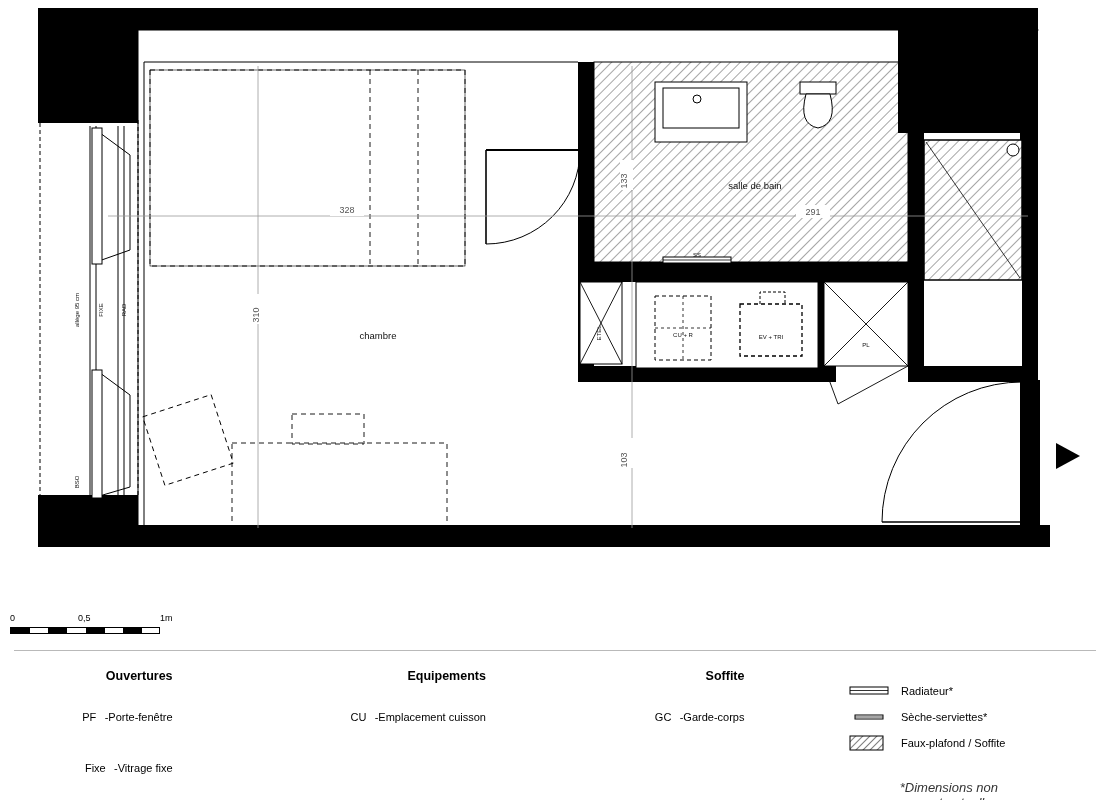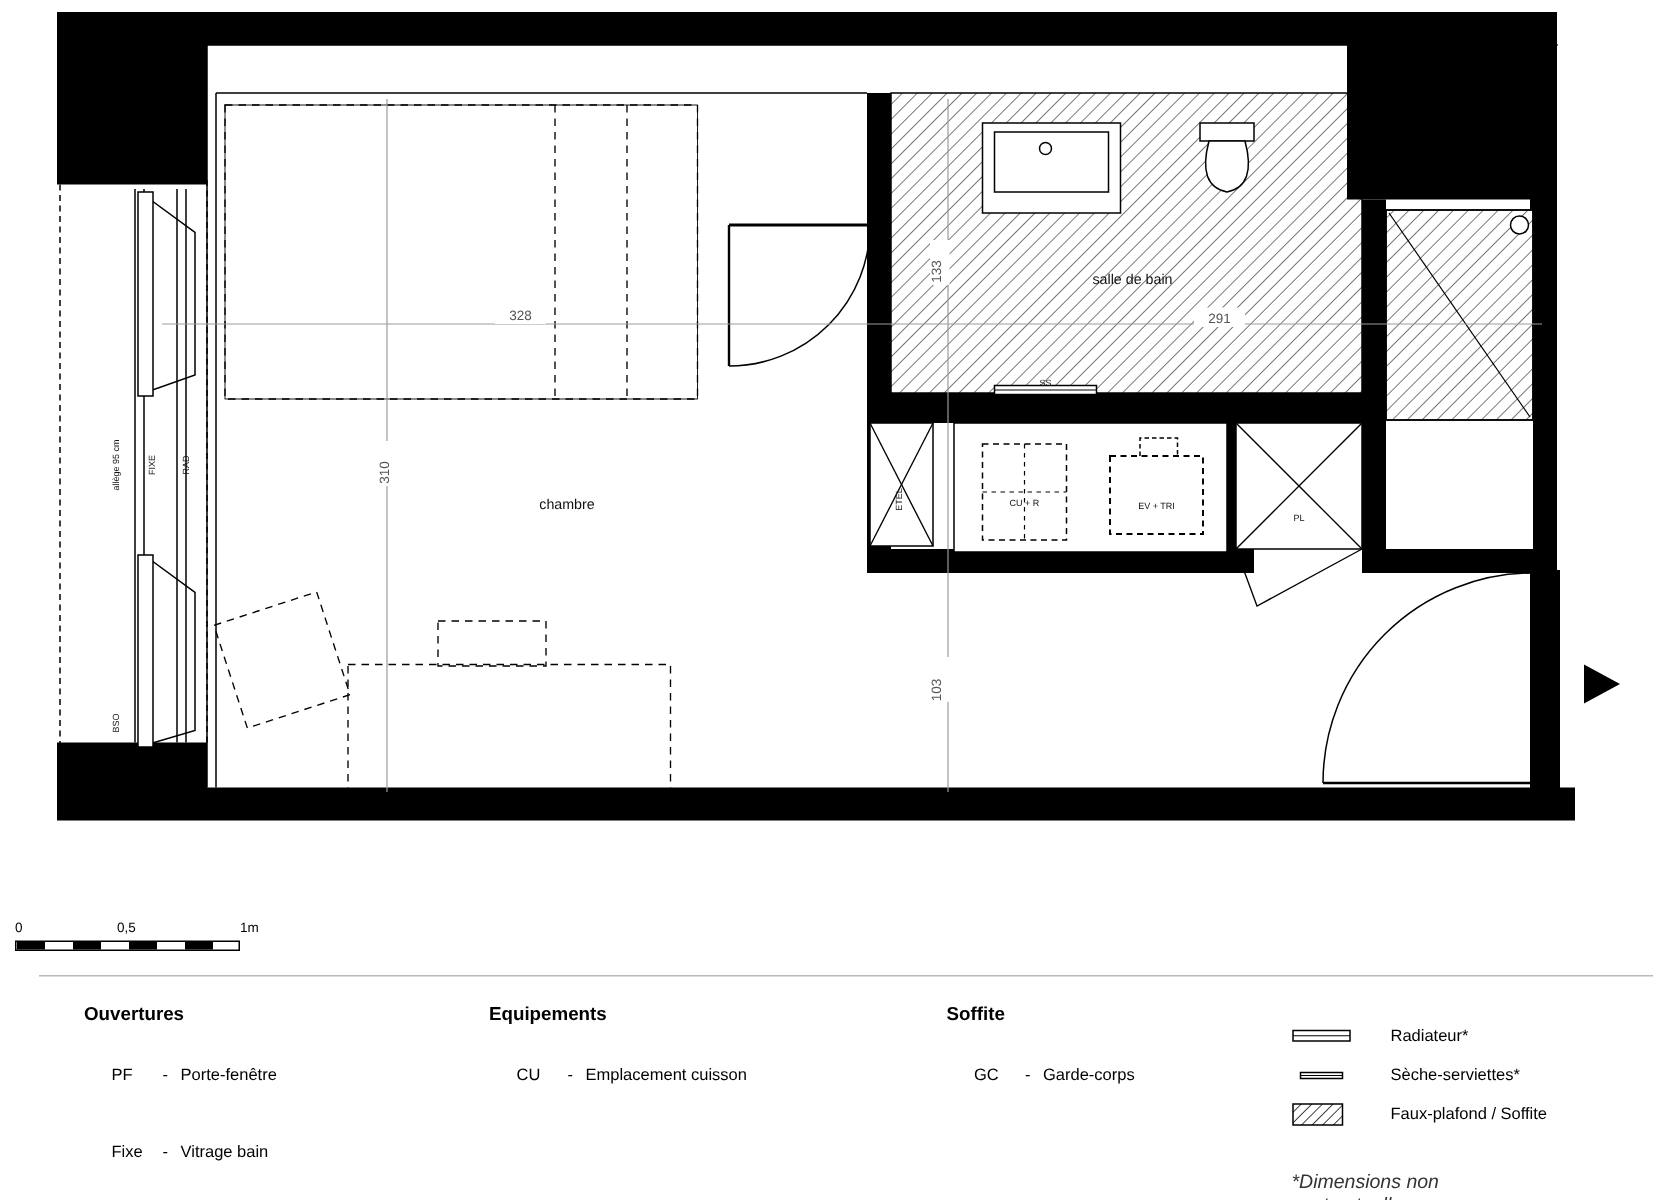--- a/index.html
+++ b/index.html
@@ -1,28 +1,28 @@
 <!DOCTYPE html>
 <html><head>
 <meta charset="utf-8">
 <style>
   html,body{margin:0;padding:0;background:#ffffff;}
   body{width:1102px;height:800px;font-family:"Liberation Sans",sans-serif;color:#000;position:relative;overflow:hidden;}
   #plan{position:absolute;left:0;top:0;width:1102px;height:800px;}
-  .legend{position:absolute;left:16px;top:650px;width:994px;height:150px;}
+  .legend{position:absolute;left:4px;top:650px;width:994px;height:150px;text-align:right;}
   .legend-sep{position:absolute;left:10px;top:0;width:1082px;height:1px;background:#b9b9b9;}
   .lg-col{position:absolute;font-size:11px;line-height:17px;}
   .lg-title{font-weight:bold;font-size:12.5px;margin-bottom:7px;}
   .lg-row{white-space:pre;}
   .lg-code{display:inline-block;width:34px;}
   .lg-dash{display:inline-block;width:12px;}
   .sym-col{position:absolute;left:845px;top:28px;font-size:11px;}
   .sym-row{display:flex;align-items:center;height:26px;}
   .sym-art{width:40px;height:16px;margin-right:12px;position:relative;flex:0 0 40px;}
-  .sym-label{white-space:nowrap;margin-left:14px;}
+  .sym-label{white-space:nowrap;}
   .footnote{position:absolute;left:845px;top:130px;font-size:13px;font-style:italic;color:#333;}
   .scalebar{position:absolute;left:10px;top:613px;width:170px;height:30px;font-size:9px;}
   .sb-ticks{position:relative;height:12px;}
   .sb-t{position:absolute;top:0;}
   .sb-bar{position:absolute;top:14px;left:0;width:150px;height:7px;border:1px solid #000;box-sizing:border-box;background:
      repeating-linear-gradient(90deg,#000 0 18.75px,#fff 18.75px 37.5px);}
   text{font-family:"Liberation Sans",sans-serif;}
 </style>
 </head>
 <body>
@@ -200,21 +200,21 @@
 
 <div class="legend">
   <div class="legend-sep"></div>
 
   <div class="lg-col" style="left:40px;top:18px;">
     <div class="lg-title">Ouvertures</div>
     <div class="lg-row">
       <span class="lg-code">PF</span><span class="lg-dash">-</span><span>Porte-fenêtre</span>
     </div>
     <div class="lg-row">
-      <span class="lg-code">Fixe</span><span class="lg-dash">-</span><span>Vitrage bain</span>
+      <span class="lg-code">Fixe</span><span class="lg-dash">-</span><span>Vitrage fixe</span>
     </div>
     <div class="lg-row">
       
     </div>
   </div>
 
   <div class="lg-col" style="left:310px;top:18px;">
     <div class="lg-title">Equipements</div>
     <div class="lg-row">
       <span class="lg-code">CU</span><span class="lg-dash">-</span><span>Emplacement cuisson</span>

